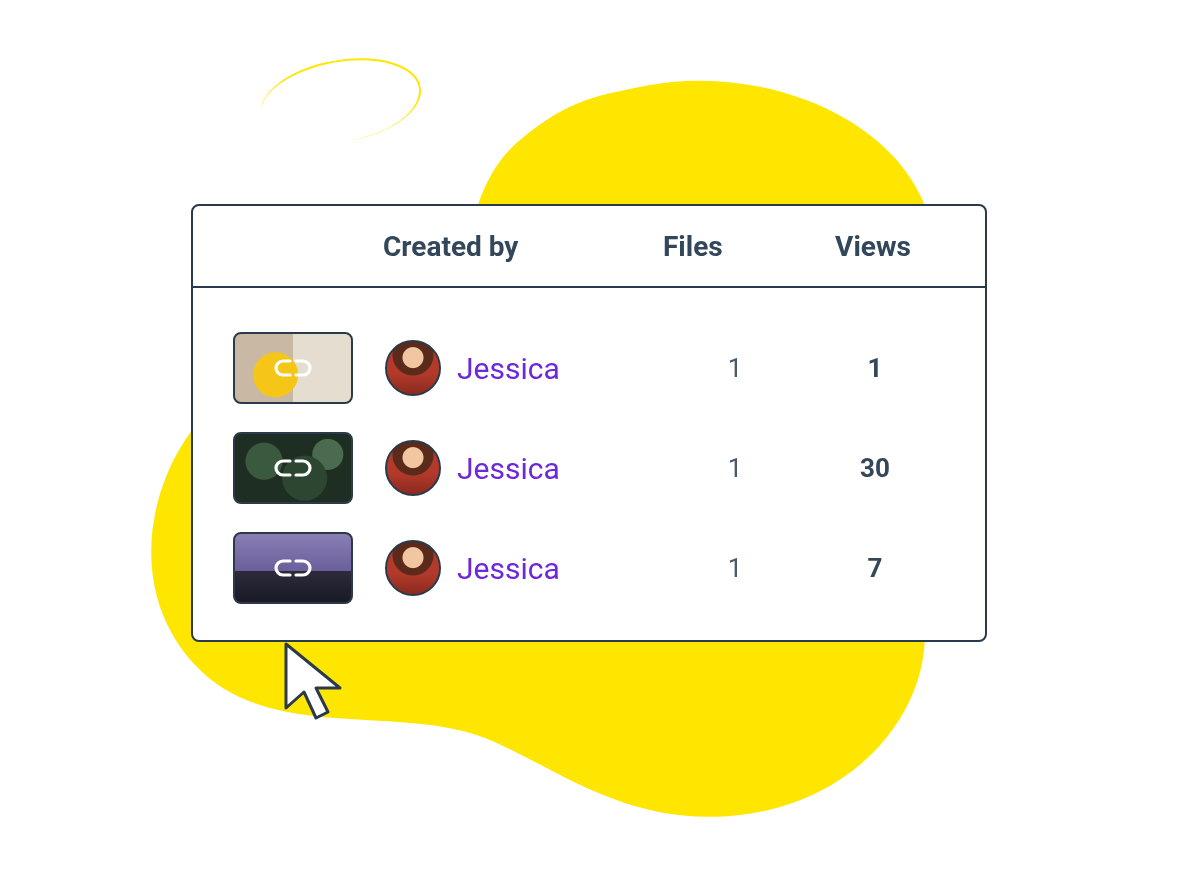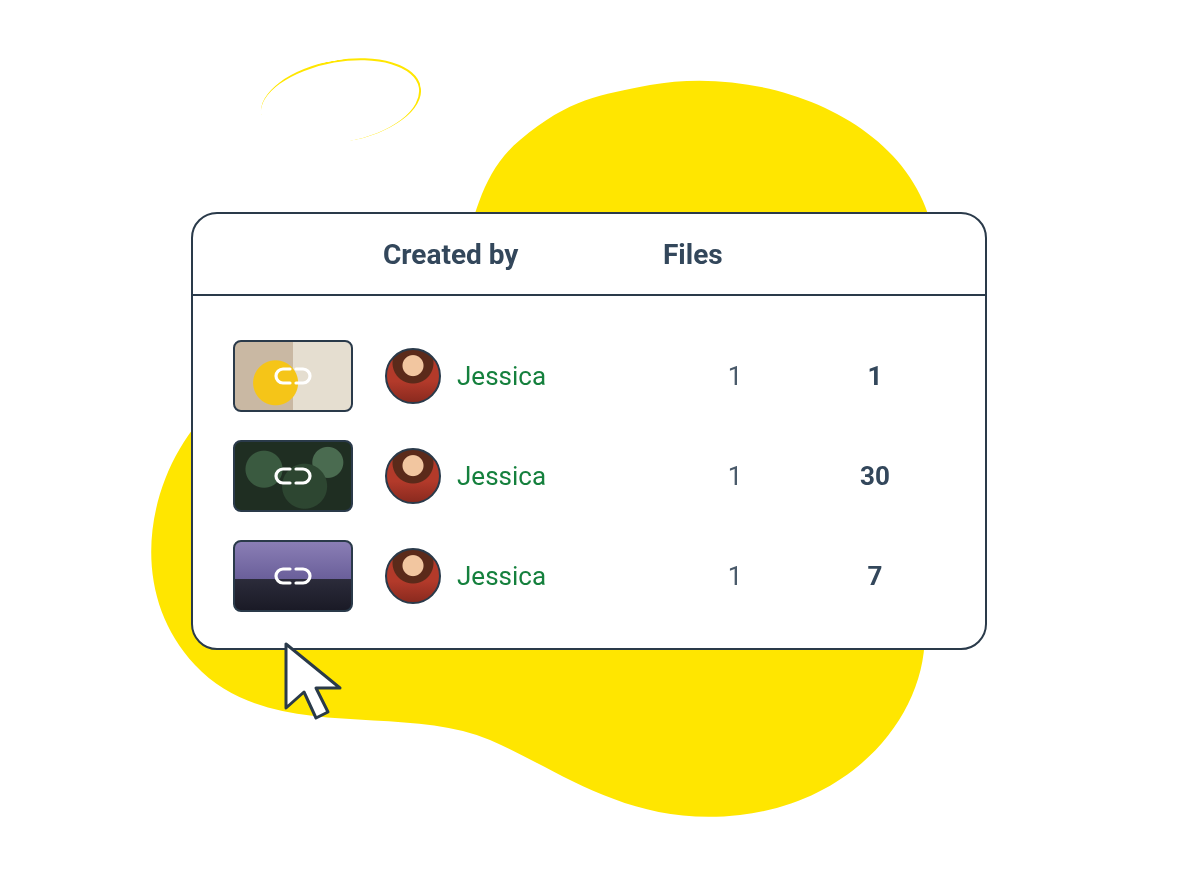--- a/index.html
+++ b/index.html
@@ -34,26 +34,26 @@
     border:2px solid #ffe600;
     border-bottom:none;
     border-left:none;
     border-radius:50%;
     transform:rotate(-10deg);
   }
   
   .panel{
     position:absolute;
     left:191px;
-    top:212px;
+    top:204px;
     width:796px;
     height:438px;
     background:#ffffff;
     border:2.5px solid #2a3a4a;
-    border-radius:26px;
+    border-radius:8px;
     box-sizing:border-box;
     overflow:hidden;
   }
   .panel-header{
     display:flex;
     align-items:center;
     height:82px;
     border-bottom:2px solid #2a3a4a;
     box-sizing:border-box;
     padding:0 40px 0 190px;
@@ -118,22 +118,22 @@
     border-radius:50%;
     border:2.5px solid #2a3a4a;
     background:
       radial-gradient(circle at 50% 30%, #f2c6a0 0 10px, transparent 11px),
       radial-gradient(circle at 50% 25%, #5b2a1a 0 20px, transparent 21px),
       linear-gradient(180deg,#b33a2a 60%,#8a2a1f 100%);
     flex:0 0 auto;
   }
   .creator-name{
     margin-left:16px;
-    font-size:26px;
-    color:#15803d;
+    font-size:30px;
+    color:#6d28d9;
     text-align:right;
   }
   .cell-files,.cell-views{
     flex:0 0 140px;
     text-align:center;
     font-size:26px;
     color:#4a5a6a;
   }
   .cell-views{
     font-weight:700;
@@ -167,20 +167,21 @@
       C350,188 330,110 390,60
       C440,18 470,15 520,5 Z"></path>
   </svg>
 
   <div class="arc"></div>
 
   <div class="panel">
     <div class="panel-header">
       <div class="col col-created">Created by</div>
       <div class="col col-files">Files</div>
+      <div class="col col-views">Views</div>
     </div>
     <div class="rows">
 
       <div class="row">
         <div class="thumb thumb-chair">
           <span class="link-overlay">
             <svg viewBox="0 0 48 26">
                 <g fill="none" stroke="#ffffff" stroke-width="3.2" stroke-linecap="round">
               <path d="M21 6 h-7 a7 7 0 0 0 0 14 h7"></path>
                   <path d="M27 20 h7 a7 7 0 0 0 0 -14 h-7"></path>

